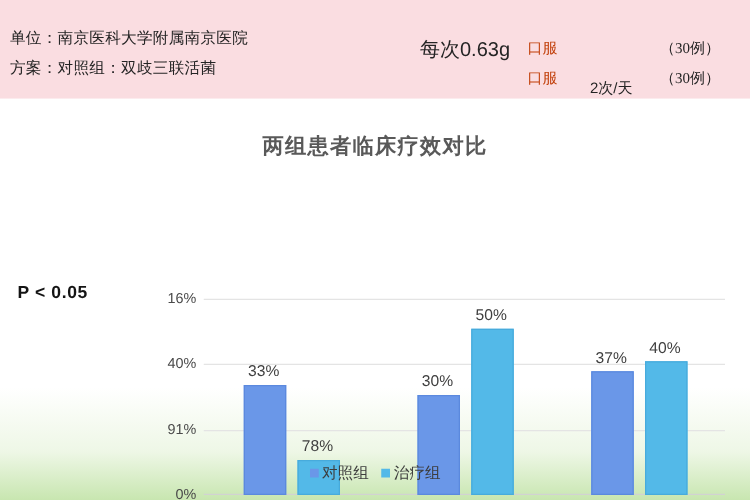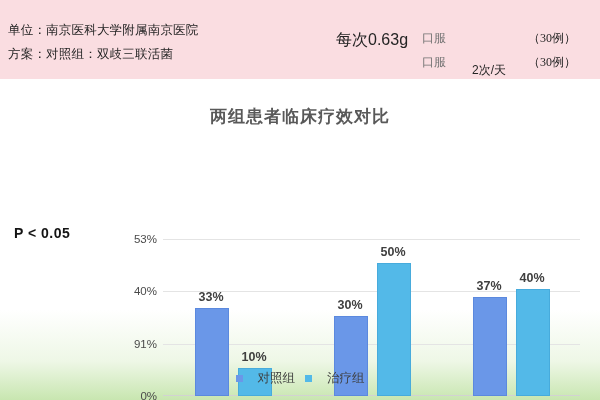--- a/index.html
+++ b/index.html
@@ -36,21 +36,21 @@
     font-size: 12.5px;
     color: #242424;
     letter-spacing: 0.2px;
     margin-top: 16px;
   }
   .hdr-line.l1 { left: 8px;  top: 6px; }
   .hdr-line.l2 { left: 8px;  top: 30px; text-align: right; }
   .hdr-line.l3 { left: 40px; top: 54px; }
 
   .hdr-col-dose  { position: absolute; white-space: nowrap; font-size: 16px; color: #242424; }
-  .hdr-col-route { position: absolute; white-space: nowrap; font-size: 12px; color: #737373; }
+  .hdr-col-route { position: absolute; white-space: nowrap; font-size: 12px; color: #c2410c; }
   .hdr-col-freq  { position: absolute; white-space: nowrap; font-size: 12px; color: #242424; }
   .hdr-col-n     { position: absolute; white-space: nowrap; font-size: 12px; color: #242424; }
 
   .r2 { top: 30px; }
   .r3 { top: 54px; }
   .c-dose  { left: 336px; }
   .c-route { left: 422px; }
   .c-freq  { left: 472px; margin-top: 32px; }
   .c-n     { left: 528px; font-family: Liberation Serif, serif; }
 
@@ -126,41 +126,41 @@
   .bar {
     position: absolute;
     bottom: 0;
   }
   .bar.series0 { background: #6a97e8; border: 1px solid #5b89de; }
   .bar.series1 { background: #53b9e8; border: 1px solid #47abdc; }
 
   .bar-label {
     position: absolute;
     font-size: 12.5px;
-    font-weight: bold;
+    font-weight: normal;
     color: #3f3f3f;
     text-align: right;
     white-space: nowrap;
     transform: translateX(-50%);
   }
 
   .legend {
     position: absolute;
     left: 0;
     top: 291px;
     width: 600px;
     display: flex;
     justify-content: center;
     align-items: center;
     gap: 10px;
   }
   .legend-item {
     display: flex;
     align-items: center;
-    gap: 15px;
+    gap: 3px;
   }
   .legend-swatch {
     width: 7px;
     height: 7px;
     display: inline-block;
   }
   .legend-swatch.s0 { background: #6a97e8; }
   .legend-swatch.s1 { background: #53b9e8; }
   .legend-text {
     font-size: 12.5px;
@@ -197,25 +197,25 @@
     <div class="pvalue">P &lt; 0.05</div>
 
     <div class="plot" id="plot">
       <div class="axis-base"></div>
     <div class="ylabel" style="top: 157px; left: -52px;">0%</div>
         <div class="gridline" style="top: 104.667px;"></div>
         <div class="ylabel" style="top: 104.667px; left: -52px;">91%</div>
         <div class="gridline" style="top: 52.3333px;"></div>
         <div class="ylabel" style="top: 52.3333px; left: -52px;">40%</div>
         <div class="gridline" style="top: 0px;"></div>
-        <div class="ylabel" style="top: 0px; left: -52px;">53%</div>
+        <div class="ylabel" style="top: 0px; left: -52px;">16%</div>
         <div class="bar series0" style="left: 32px; width: 32px; height: 86.35px;"></div>
         <div class="bar-label" style="left: 48px; top: 50.65px;">33%</div>
         <div class="bar series1" style="left: 75px; width: 32px; height: 26.1667px;"></div>
-        <div class="bar-label" style="left: 91px; top: 110.833px;">10%</div>
+        <div class="bar-label" style="left: 91px; top: 110.833px;">78%</div>
         <div class="bar series0" style="left: 171px; width: 32px; height: 78.5px;"></div>
         <div class="bar-label" style="left: 187px; top: 58.5px;">30%</div>
         <div class="bar series1" style="left: 214px; width: 32px; height: 130.833px;"></div>
         <div class="bar-label" style="left: 230px; top: 6.16667px;">50%</div>
         <div class="bar series0" style="left: 310px; width: 32px; height: 96.8167px;"></div>
         <div class="bar-label" style="left: 326px; top: 40.1833px;">37%</div>
         <div class="bar series1" style="left: 353px; width: 32px; height: 104.667px;"></div>
         <div class="bar-label" style="left: 369px; top: 32.3333px;">40%</div>
       </div>
 

